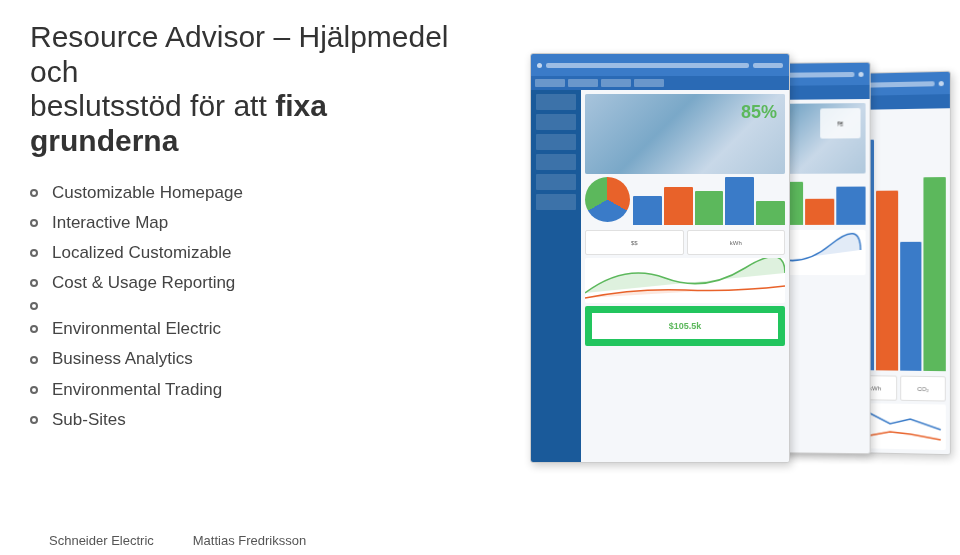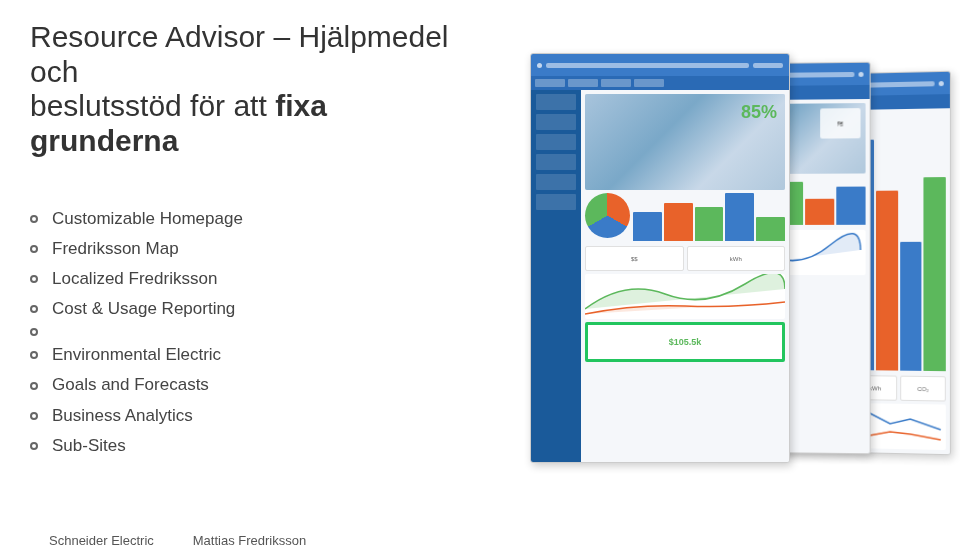--- a/index.html
+++ b/index.html
@@ -27,21 +27,21 @@
 
     .left-section {
       width: 430px;
       flex-shrink: 0;
       display: flex;
       flex-direction: column;
       justify-content: flex-start;
     }
 
     .title-block {
-      margin-bottom: 28px;
+      margin-bottom: 2px;
     }
 
     .title-line1 {
       font-size: 30px;
       font-weight: 400;
       color: #333333;
       line-height: 1.15;
     }
 
     .title-line2 {
@@ -201,21 +201,21 @@
       padding: 4px;
       display: flex;
       flex-direction: column;
       gap: 3px;
       overflow: hidden;
       background: #f5f7fa;
     }
 
     .screen-map-area {
       background: #c8d8e8;
-      height: 96px;
+      height: 80px;
       border-radius: 2px;
       position: relative;
       overflow: hidden;
     }
 
     .screen-map-fill {
       position: absolute;
       inset: 0;
       background: linear-gradient(135deg, #a8c4dc 0%, #7aa8c8 40%, #c8d8e8 70%, #b0c8dc 100%);
     }
@@ -297,21 +297,21 @@
     .screen-gauge {
       background: #fff;
       border-radius: 2px;
       height: 40px;
       display: flex;
       align-items: center;
       justify-content: center;
       font-size: 9px;
       font-weight: bold;
       color: #5cb85c;
-      border: 3px solid #22c55e;
+      border: 7px solid #22c55e;
     }
 
     
     .screen-percent {
       position: absolute;
       top: 8px;
       right: 8px;
       font-size: 18px;
       font-weight: bold;
       color: #5cb85c;
@@ -349,44 +349,44 @@
       </div>
     </div>
 
     <ul class="bullet-list">
       <li>
         <span class="bullet-dot"></span>
         <span>Customizable Homepage</span>
       </li>
       <li>
         <span class="bullet-dot"></span>
-        <span>Fredriksson Map</span>
-      </li>
-      <li>
-        <span class="bullet-dot"></span>
-        <span>Localized Fredriksson</span>
+        <span>Interactive Map</span>
+      </li>
+      <li>
+        <span class="bullet-dot"></span>
+        <span>Localized Customizable</span>
       </li>
       <li>
         <span class="bullet-dot"></span>
         <span>Cost &amp; Usage Reporting</span>
       </li>
       <li>
         <span class="bullet-dot"></span>
       </li>
       <li>
         <span class="bullet-dot"></span>
         <span>Environmental Electric</span>
       </li>
       <li>
         <span class="bullet-dot"></span>
-        <span>Goals and Forecasts</span>
-      </li>
-      <li>
-        <span class="bullet-dot"></span>
         <span>Business Analytics</span>
+      </li>
+      <li>
+        <span class="bullet-dot"></span>
+        <span>Environmental Trading</span>
       </li>
       <li>
         <span class="bullet-dot"></span>
         <span>Sub-Sites</span>
       </li>
     </ul>
   </div>
 
   <div class="right-section">
     <div class="screens-container">

